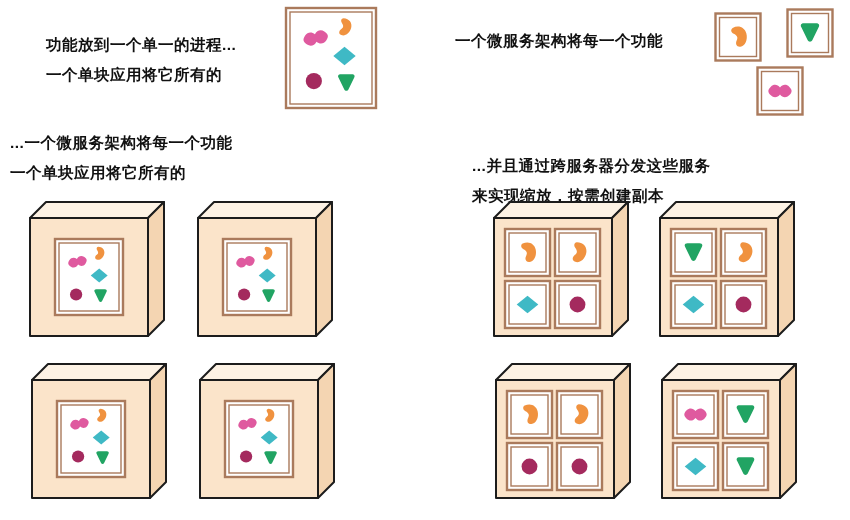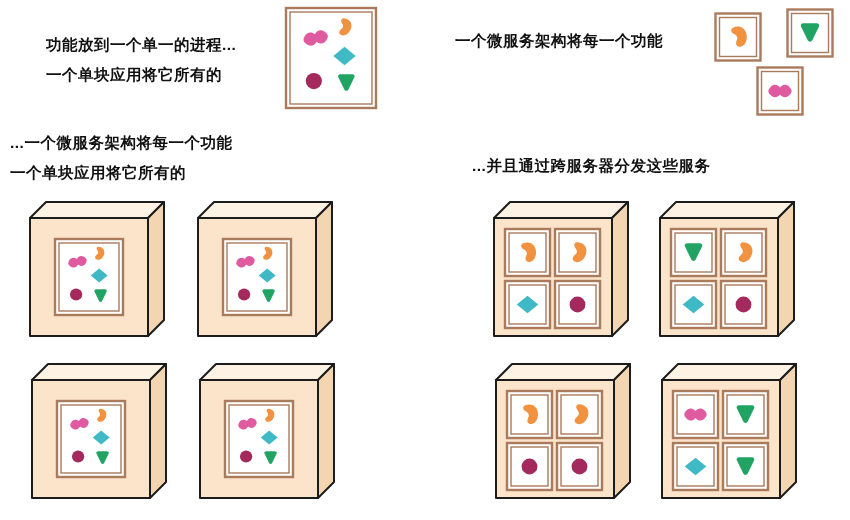--- a/index.html
+++ b/index.html
@@ -81,20 +81,21 @@
         </g>
       </svg></div>
 
   <div class="txt mono-scale">
     <div>...一个微服务架构将每一个功能</div>
     <div>一个单块应用将它所有的</div>
   </div>
 
   <div class="txt micro-scale">
     <div>...并且通过跨服务器分发这些服务</div>
+    <div>来实现缩放，按需创建副本</div>
   </div>
 
   <div class="art ms1"><svg width="140" height="140" viewBox="0 0 140 140" xmlns="http://www.w3.org/2000/svg">
         <polygon points="2,18 18,2 136,2 120,18" fill="#fdf2e4" stroke="#1c1c1c" stroke-width="2" stroke-linejoin="round"></polygon>
         <polygon points="120,18 136,2 136,120 120,136" fill="#f4d5b2" stroke="#1c1c1c" stroke-width="2" stroke-linejoin="round"></polygon>
         <rect x="2" y="18" width="118" height="118" fill="#fbe4ca" stroke="#1c1c1c" stroke-width="2" stroke-linejoin="round"></rect>
         <rect x="27" y="39" width="68" height="76" fill="#ffffff" stroke="#aa7a5c" stroke-width="2.4"></rect>
         <rect x="31" y="43" width="60" height="68" fill="none" stroke="#aa7a5c" stroke-width="1.4"></rect>
         <g transform="translate(38.6 50.9) scale(1.088) rotate(-12 10 10)">
           <path d="M3.2 6.8 C0.8 9.2 0.8 10.8 3.2 13.2 C5.2 15.2 8.2 15.0 10 12.6 C11.8 15.0 14.8 15.2 16.8 13.2 C19.2 10.8 19.2 9.2 16.8 6.8 C14.8 4.8 11.8 5.0 10 7.4 C8.2 5.0 5.2 4.8 3.2 6.8 Z" fill="#df5a9f"></path>

